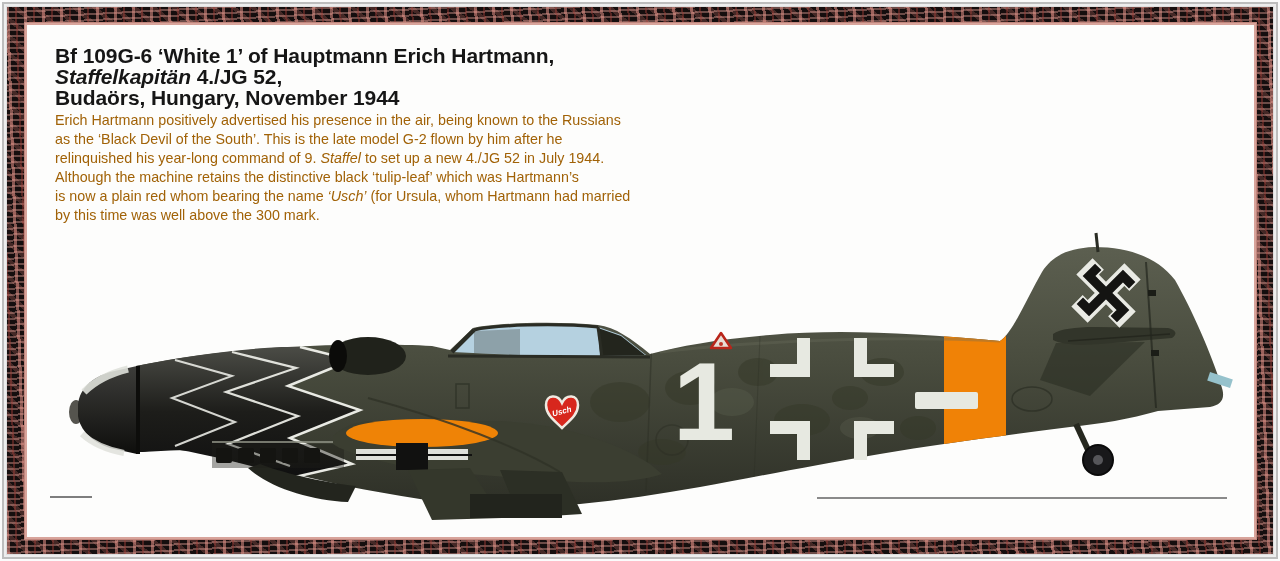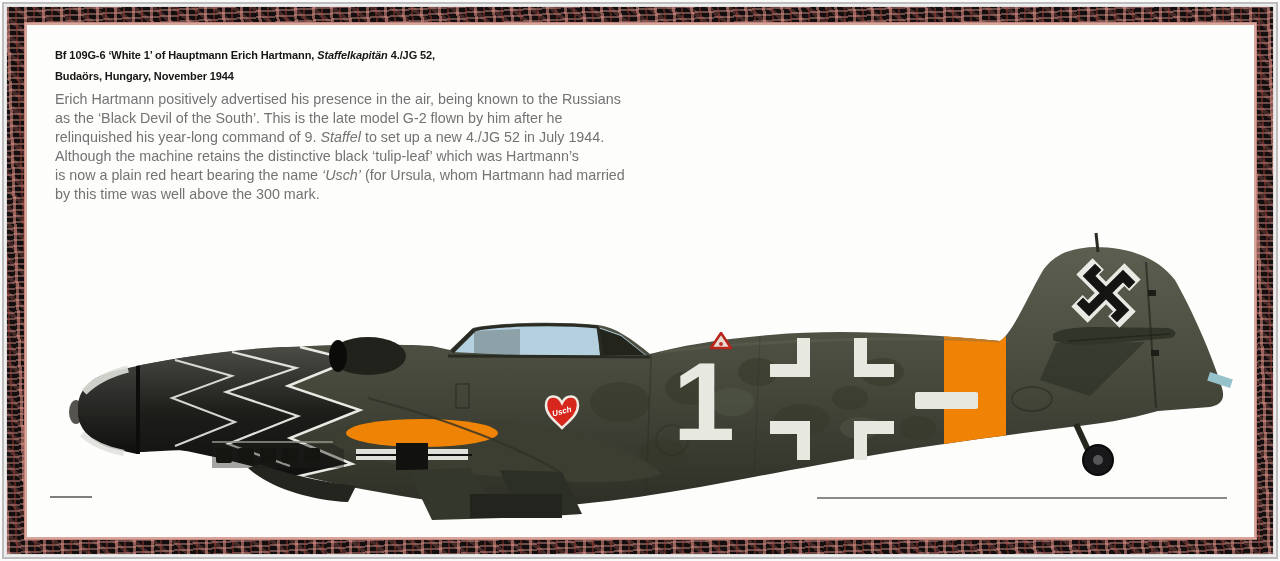--- a/index.html
+++ b/index.html
@@ -23,47 +23,47 @@
   .page{
     position:absolute;left:27px;top:25px;right:26px;bottom:24px;
     background:#fdfdfc;
     box-shadow:0 0 0 2px #d8a49b, 0 0 0 3px #c2877e;
   }
   
   .caption{
     position:absolute;left:28px;top:20px;width:640px;color:#111;
   }
   .caption h1{
-    margin:0;font-size:11px;line-height:21px;font-weight:bold;
+    margin:0;font-size:21px;line-height:21px;font-weight:bold;
     letter-spacing:-0.1px;color:#161616;
   }
   .caption h1 .it{font-style:italic;}
   .cap-body{
-    margin-top:3px;font-size:14.3px;line-height:19px;color:#737373;
+    margin-top:3px;font-size:14.3px;line-height:19px;color:#a16207;
   }
   .cap-body .ln{white-space:nowrap;}
   .cap-body .it{font-style:italic;margin-top:24px;}
   
   .art{position:absolute;inset:0;pointer-events:none;}
 </style>
 </head>
 <body>
 
 <div class="frame-outer"></div>
 <div class="frame-marble"></div>
 <div class="page">
 
   <div class="caption">
     <h1><span>Bf 109G-6 ‘White 1’ of Hauptmann Erich Hartmann, </span><span class="it">Staffelkapitän</span><span> 4./JG 52,</span><br><span>Budaörs, Hungary, November 1944</span></h1>
     <div class="cap-body">
       <div class="ln">Erich Hartmann positively advertised his presence in the air, being known to the Russians</div>
       <div class="ln">as the ‘Black Devil of the South’. This is the late model G-2 flown by him after he</div>
       <div class="ln"><span>relinquished his year-long command of 9. </span><span class="it">Staffel</span><span> to set up a new 4./JG 52 in July 1944.</span></div>
       <div class="ln">Although the machine retains the distinctive black ‘tulip-leaf’ which was Hartmann’s</div>
-      <div class="ln"><span>is now a plain red heart bearing the name </span><span class="it">‘Usch’</span><span> (for Ursula, whom Hartmann had married</span></div>
+      <div class="ln"><span>is now a plain red whom bearing the name </span><span class="it">‘Usch’</span><span> (for Ursula, whom Hartmann had married</span></div>
       <div class="ln">by this time was well above the 300 mark.</div>
     </div>
   </div>
 </div>
 
 <svg class="art" width="1280" height="561" viewBox="0 0 1280 561">
   <defs>
     <linearGradient id="fusgrad" x1="0" y1="0" x2="0" y2="1">
       <stop offset="0" stop-color="#5c5f50"></stop>
       <stop offset="0.45" stop-color="#494c3e"></stop>

